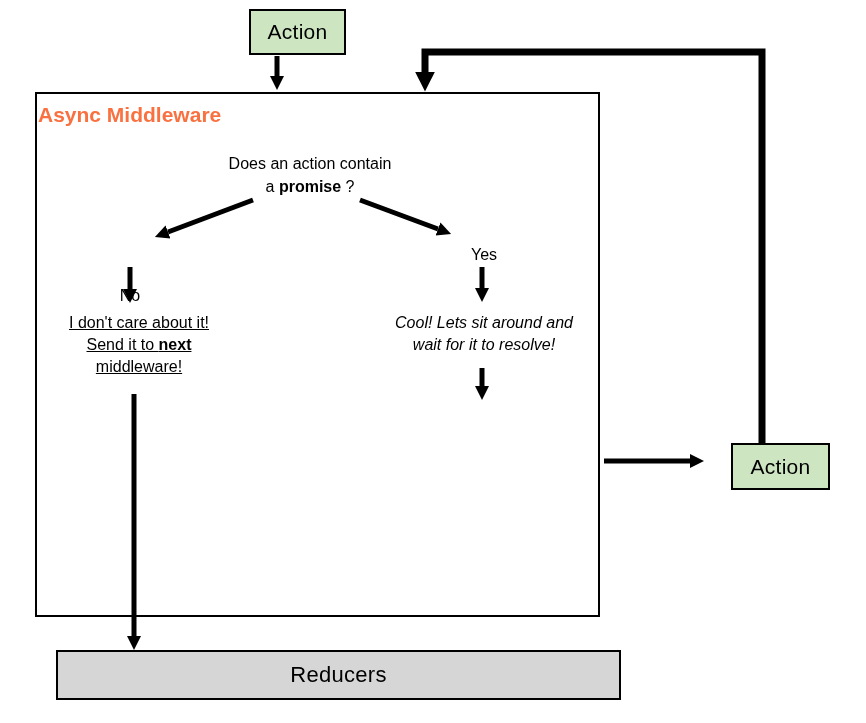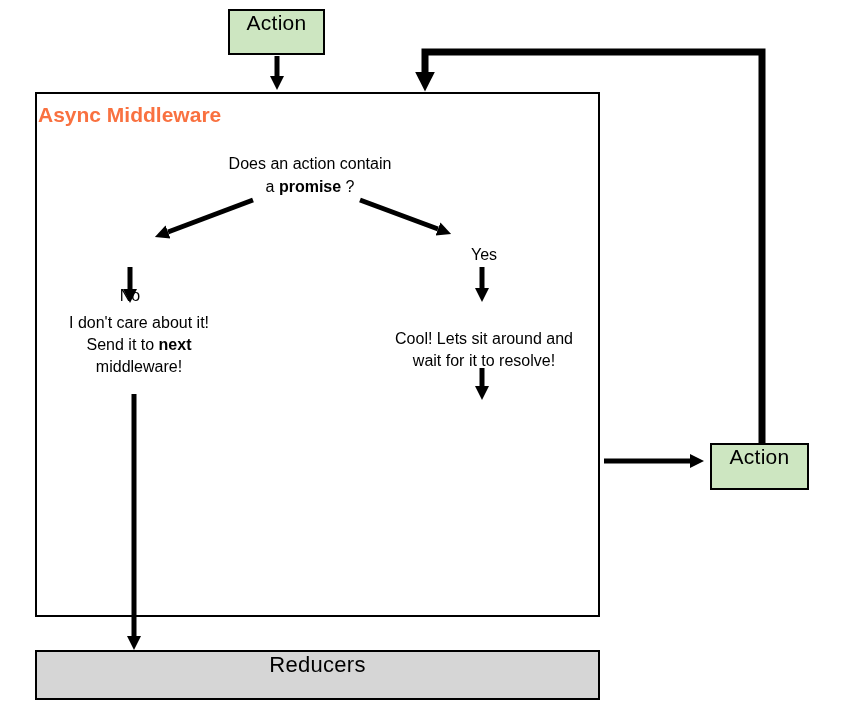--- a/index.html
+++ b/index.html
@@ -10,24 +10,25 @@
     height: 723px;
     background: #ffffff;
     font-family: "Liberation Sans", sans-serif;
     color: #000000;
     overflow: hidden;
   }
   .node {
     position: absolute;
     border: 2px solid #000000;
     display: flex;
-    align-items: flex-start;
+    align-items: center;
     justify-content: center;
     font-size: 21px;
     letter-spacing: 0.3px;
+    margin-left: 21px;
   }
   .action-box { background: var(--action-fill, #cde6c1); }
   .reducers-box { background: var(--reducers-fill, #d6d6d6); font-size: 22px; }
   .container-box {
     position: absolute;
     left: 35px; top: 92px;
     width: 565px; height: 525px;
     border: 2px solid #000000;
     background: #ffffff;
   }
@@ -41,22 +42,22 @@
   .txt {
     position: absolute;
     font-size: 16px;
     text-align: center;
     line-height: 22px;
   }
   .txt b { font-weight: bold; }
   #question      { left: 200px; top: 152px; width: 220px; line-height: 23px; }
   #no-label      { left: 117px; top: 244px; width: 26px; margin-top: 41px;  }
   #yes-label     { left: 468px; top: 244px; width: 32px;  }
-  #no-branch     { left: 39px;  top: 312px; width: 200px; }
-  #yes-branch    { left: 374px; top: 328px; width: 220px; }
+  #no-branch     { left: 39px;  top: 312px; width: 200px; text-decoration: underline; }
+  #yes-branch    { left: 374px; top: 312px; width: 220px; font-style: italic; }
   #resolved-a    { left: 331px; top: 415px; width: 264px; line-height: 32px; }
   #resolved-b    { left: 347px; top: 515px; width: 264px; line-height: 22px; }
   #action-top    { left: 228px; top: 9px;   width: 97px;  height: 46px; }
   #action-right  { left: 710px; top: 443px; width: 99px;  height: 47px; }
   #reducers      { left: 35px;  top: 650px; width: 565px; height: 50px; }
   #arrow-layer {
     position: absolute;
     left: 0; top: 0;
     width: 866px; height: 723px;
     pointer-events: none;

